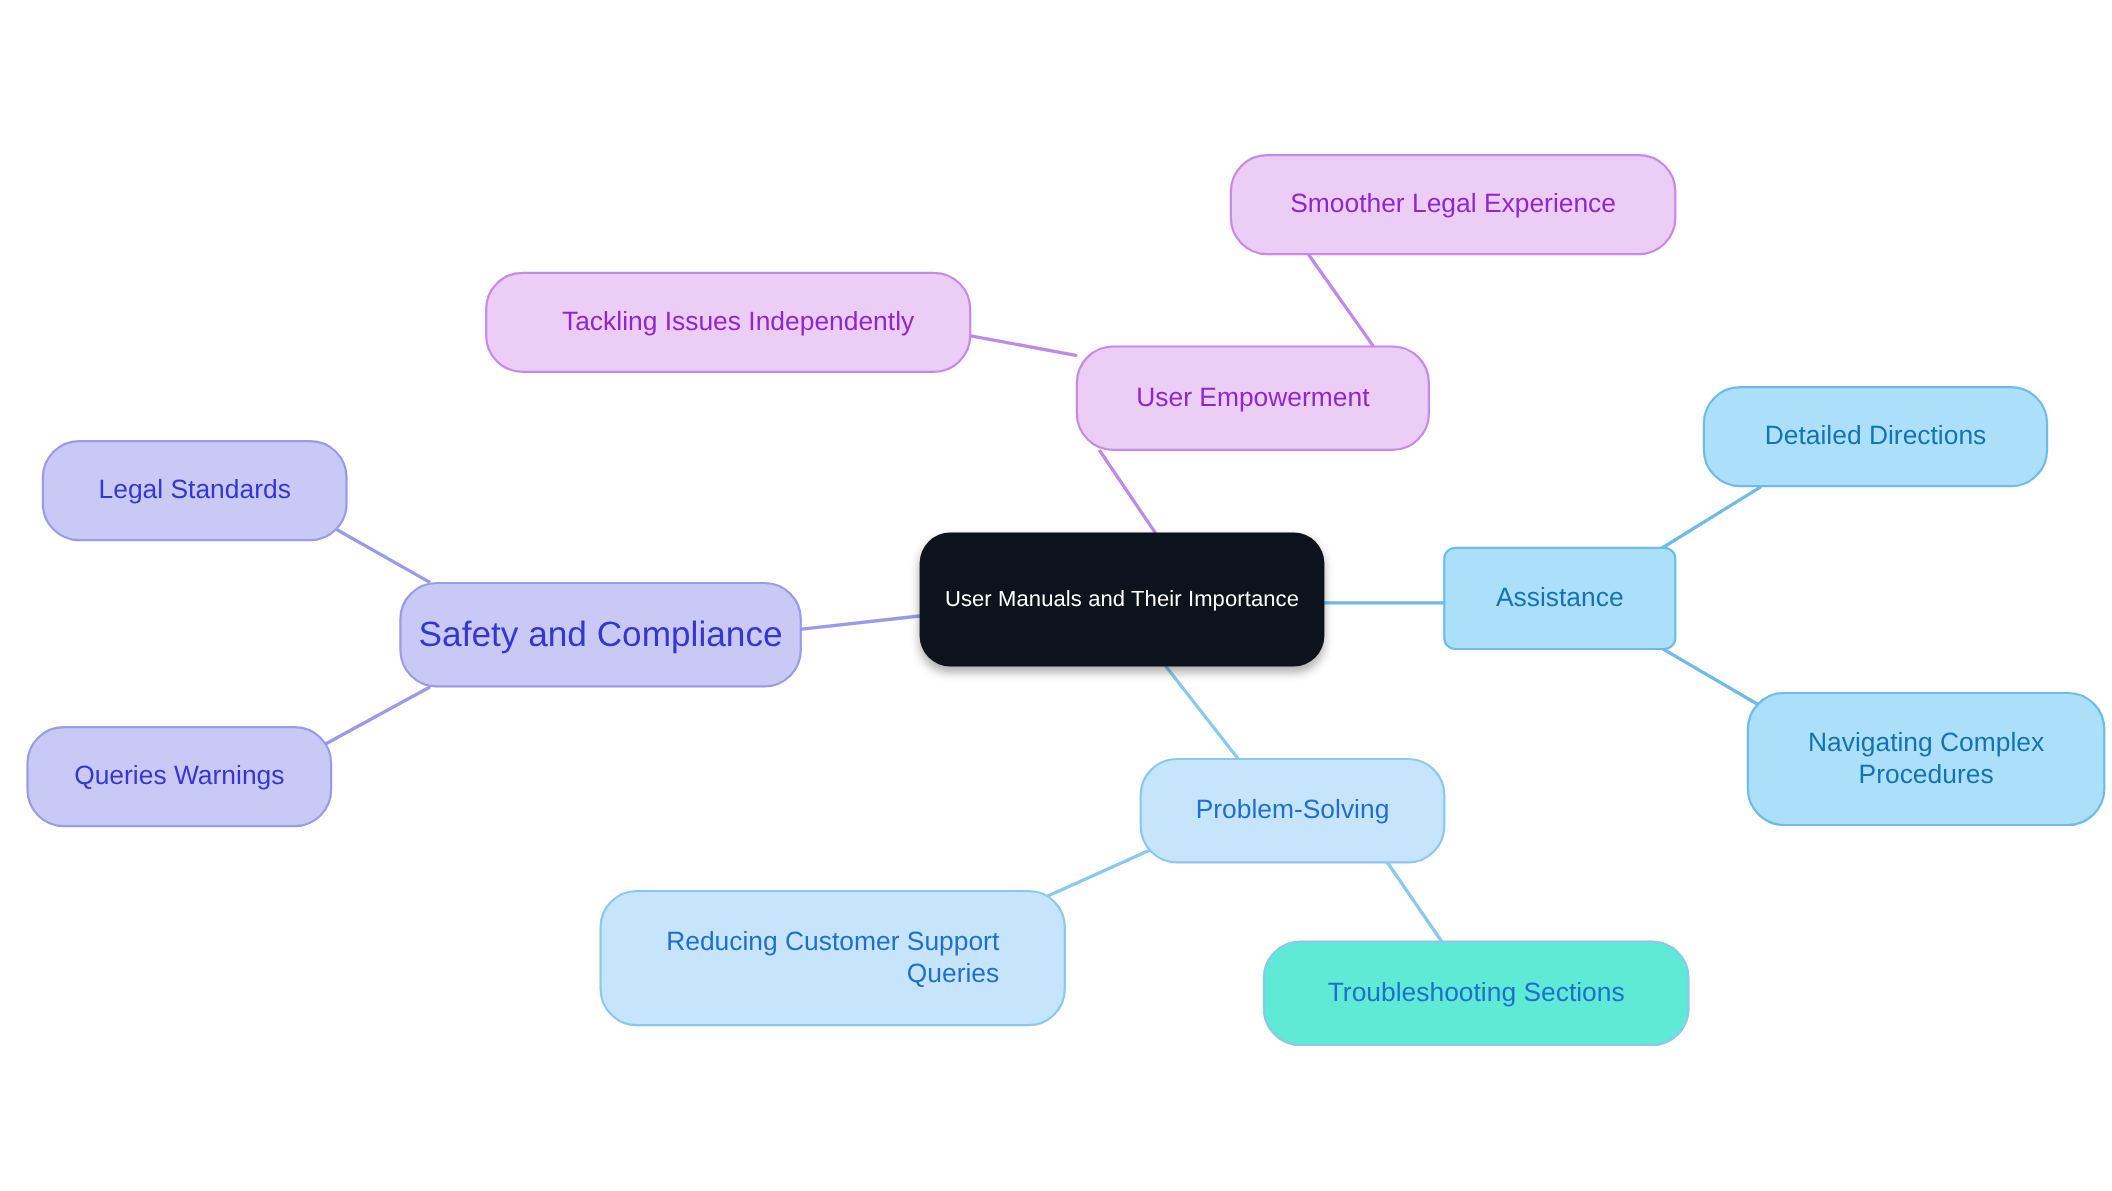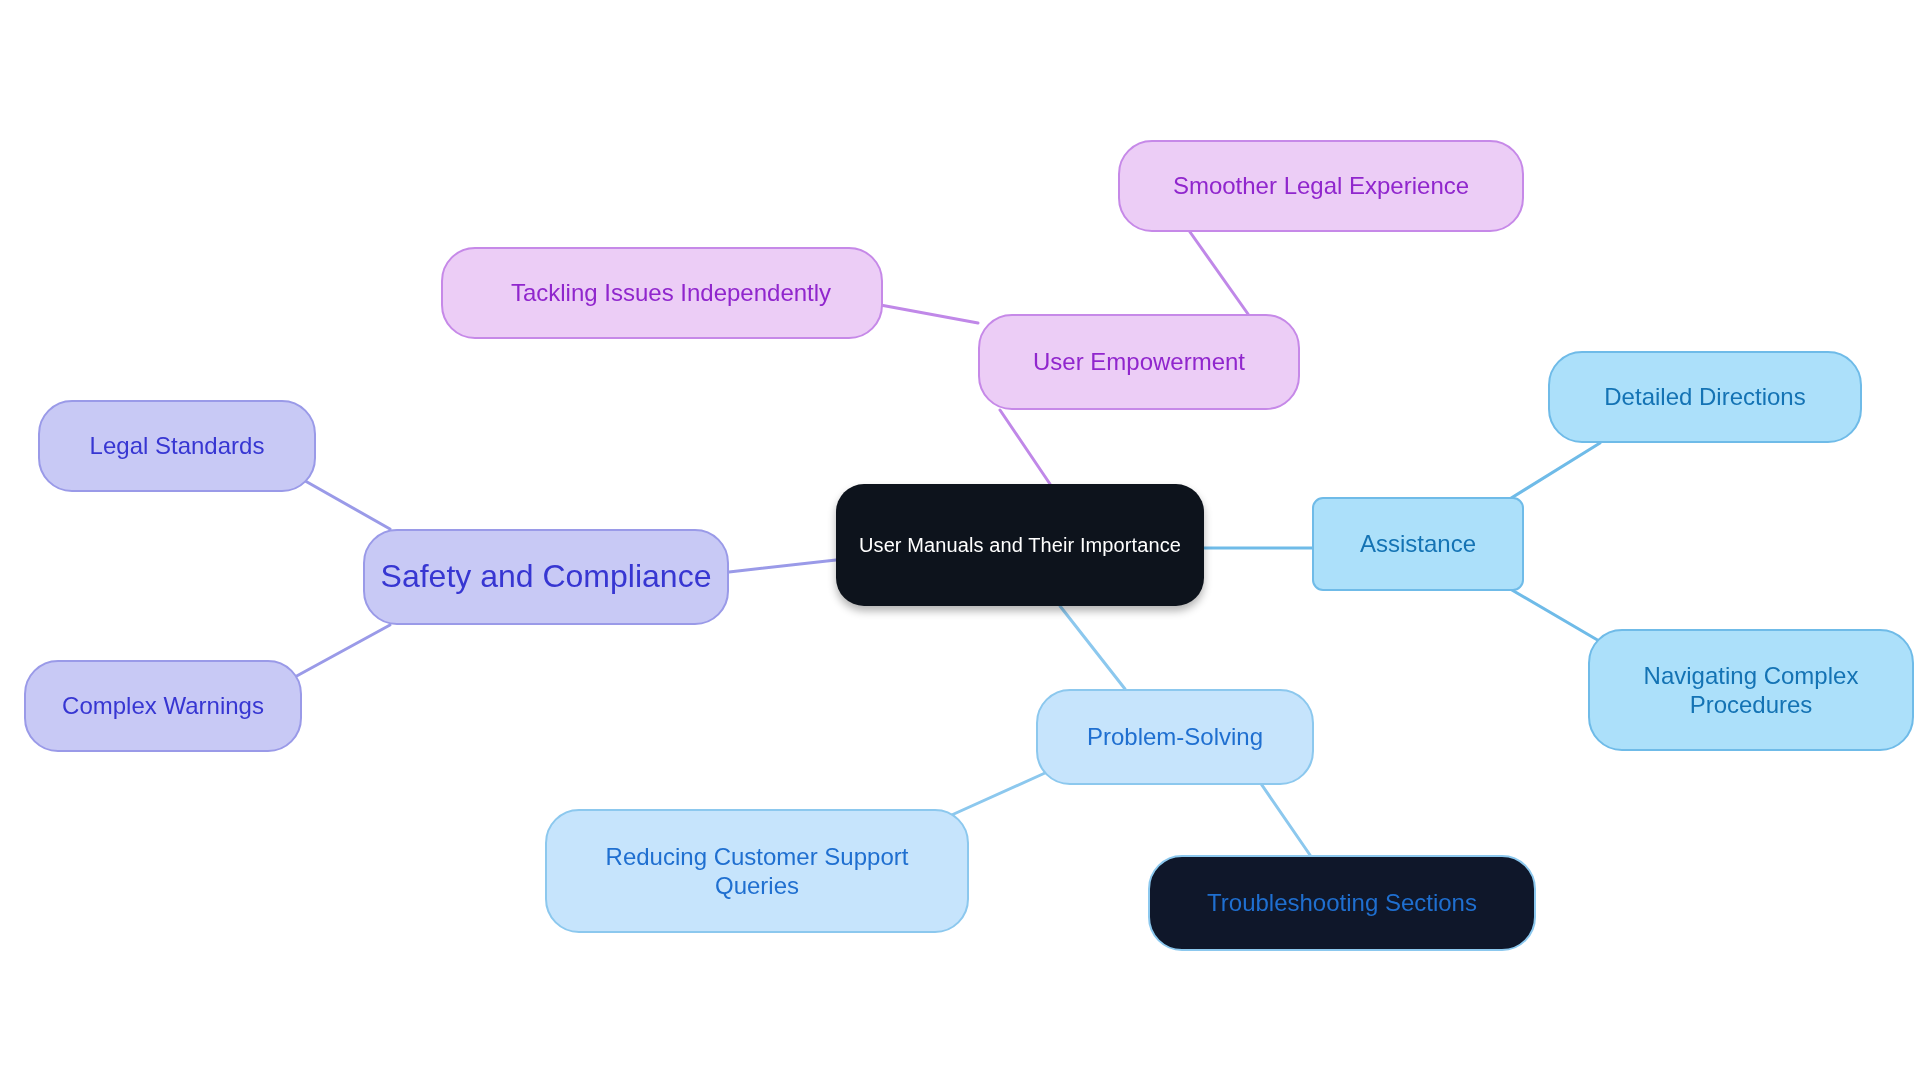--- a/index.html
+++ b/index.html
@@ -65,23 +65,23 @@
       <line x1="1045" y1="773" x2="945" y2="818" stroke="#8cc8ee" stroke-width="3" stroke-linecap="round"></line>
       <line x1="1255" y1="775" x2="1310" y2="855" stroke="#8cc8ee" stroke-width="3" stroke-linecap="round"></line>
     </svg>
   <div id="nodes">
       <div class="node root" style="left: 836px; top: 484px; width: 368px; height: 122px; background: rgb(13, 19, 28); color: rgb(255, 255, 255); font-size: 20px;">User Manuals and Their Importance</div>
       <div class="node" style="left: 978px; top: 314px; width: 322px; height: 96px; background: rgb(236, 205, 246); color: rgb(144, 38, 205); border-color: rgb(198, 137, 232); font-size: 24px;">User Empowerment</div>
       <div class="node" style="left: 1118px; top: 140px; width: 406px; height: 92px; background: rgb(236, 205, 246); color: rgb(144, 38, 205); border-color: rgb(198, 137, 232); font-size: 24px;">Smoother Legal Experience</div>
       <div class="node" style="left: 441px; top: 247px; width: 442px; height: 92px; background: rgb(236, 205, 246); color: rgb(144, 38, 205); border-color: rgb(198, 137, 232); font-size: 24px; padding-left: 32px;">Tackling Issues Independently</div>
       <div class="node" style="left: 363px; top: 529px; width: 366px; height: 96px; background: rgb(200, 201, 245); color: rgb(55, 54, 210); border-color: rgb(154, 154, 232); font-size: 32px;">Safety and Compliance</div>
       <div class="node" style="left: 38px; top: 400px; width: 278px; height: 92px; background: rgb(200, 201, 245); color: rgb(55, 54, 210); border-color: rgb(154, 154, 232); font-size: 24px;">Legal Standards</div>
-      <div class="node" style="left: 24px; top: 660px; width: 278px; height: 92px; background: rgb(200, 201, 245); color: rgb(55, 54, 210); border-color: rgb(154, 154, 232); font-size: 24px;">Complex Warnings</div>
+      <div class="node" style="left: 24px; top: 660px; width: 278px; height: 92px; background: rgb(200, 201, 245); color: rgb(55, 54, 210); border-color: rgb(154, 154, 232); font-size: 24px;">Queries Warnings</div>
       <div class="node" style="left: 1312px; top: 497px; width: 212px; height: 94px; background: rgb(172, 224, 250); color: rgb(20, 115, 180); border-color: rgb(111, 187, 232); font-size: 24px; border-radius: 11px;">Assistance</div>
       <div class="node" style="left: 1548px; top: 351px; width: 314px; height: 92px; background: rgb(172, 224, 250); color: rgb(20, 115, 180); border-color: rgb(111, 187, 232); font-size: 24px;">Detailed Directions</div>
       <div class="node" style="left: 1588px; top: 629px; width: 326px; height: 122px; background: rgb(172, 224, 250); color: rgb(20, 115, 180); border-color: rgb(111, 187, 232); font-size: 24px;">Navigating Complex
 Procedures</div>
       <div class="node" style="left: 1036px; top: 689px; width: 278px; height: 96px; background: rgb(198, 228, 252); color: rgb(31, 111, 208); border-color: rgb(140, 200, 238); font-size: 24px;">Problem-Solving</div>
-      <div class="node" style="left: 545px; top: 809px; width: 424px; height: 124px; background: rgb(198, 228, 252); color: rgb(31, 111, 208); border-color: rgb(140, 200, 238); font-size: 24px;">Reducing Customer Support
+      <div class="node" style="left: 545px; top: 809px; width: 424px; height: 124px; background: rgb(198, 228, 252); color: rgb(31, 111, 208); border-color: rgb(140, 200, 238); font-size: 24px; text-align: right;">Reducing Customer Support
 Queries</div>
-      <div class="node" style="left: 1148px; top: 855px; width: 388px; height: 96px; background: #0f172a; color: rgb(31, 111, 208); border-color: rgb(140, 200, 238); font-size: 24px;">Troubleshooting Sections</div>
+      <div class="node" style="left: 1148px; top: 855px; width: 388px; height: 96px; background: #5eead4; color: rgb(31, 111, 208); border-color: rgb(140, 200, 238); font-size: 24px;">Troubleshooting Sections</div>
     </div>
 </div>
 
 </body></html>

